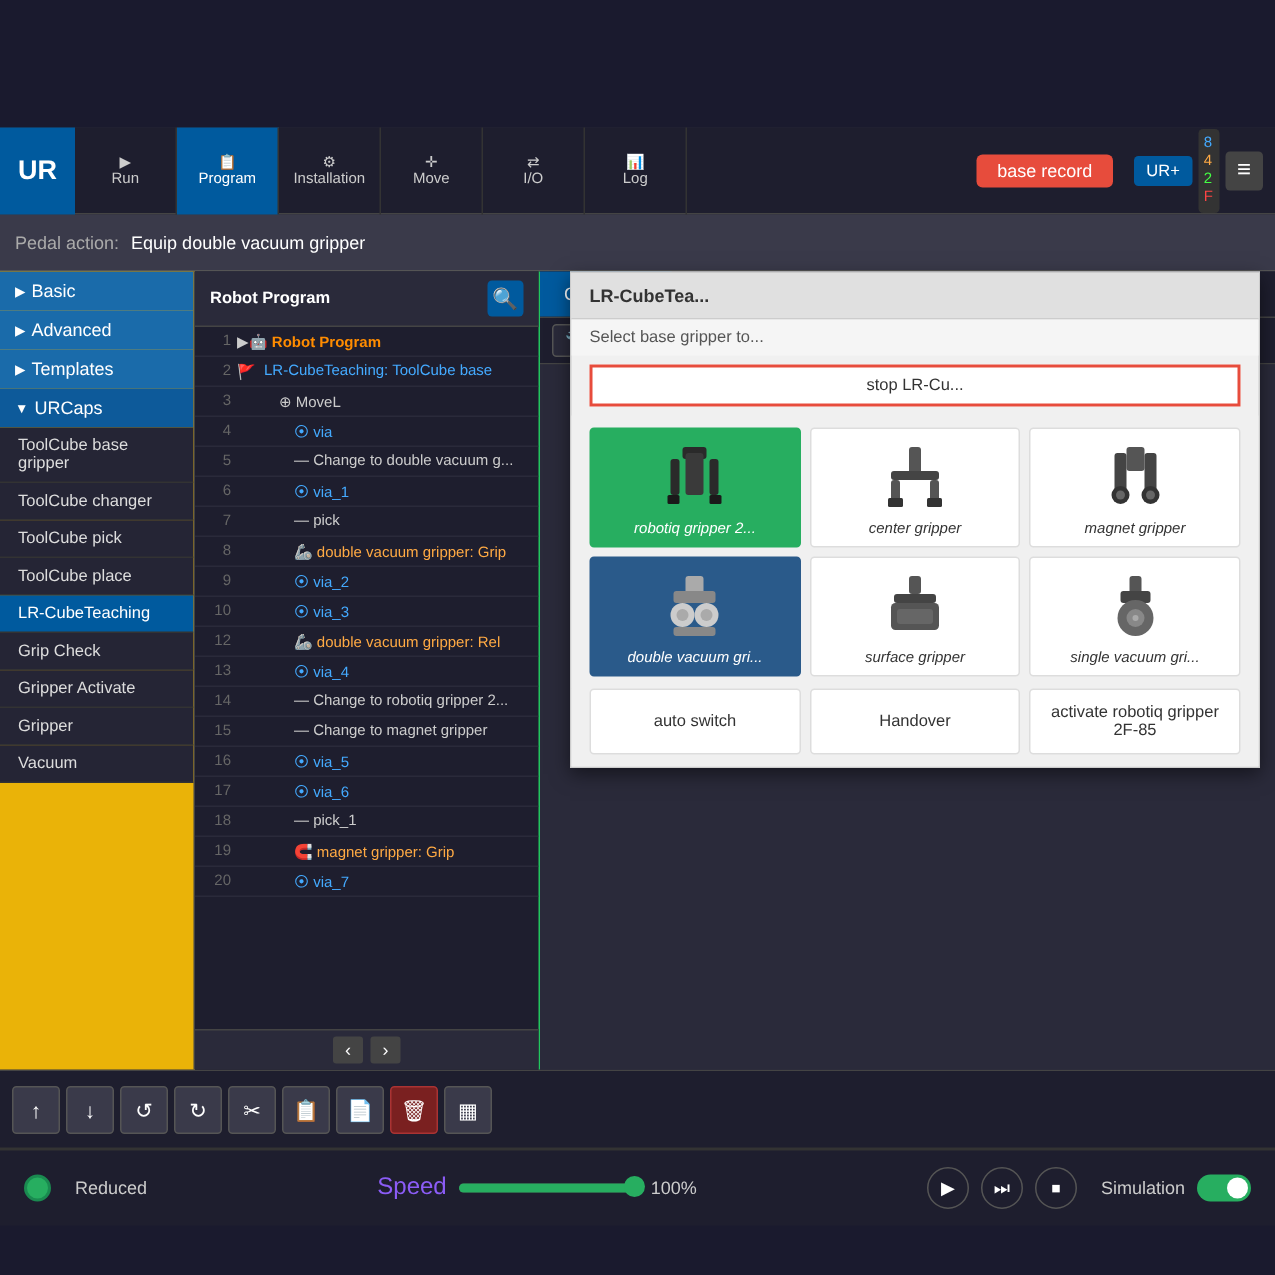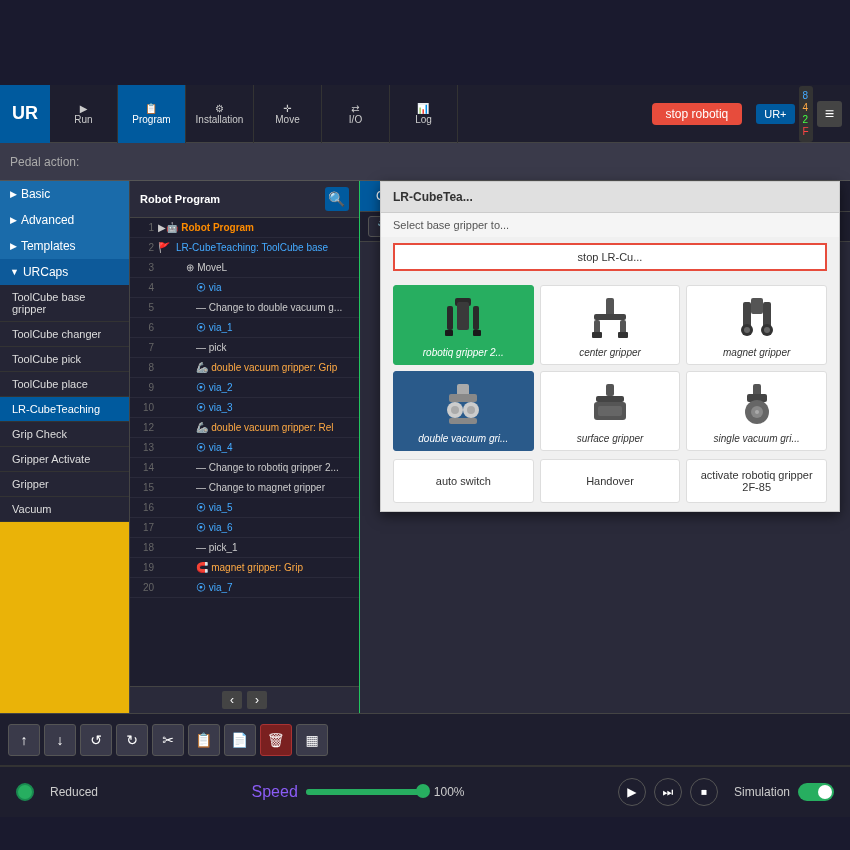--- a/index.html
+++ b/index.html
@@ -124,36 +124,37 @@
     <div class="nav-item">
       <span>⇄</span>
       <span>I/O</span>
     </div>
     <div class="nav-item">
       <span>📊</span>
       <span>Log</span>
     </div>
     <div class="nav-spacer"></div>
     <div style="display:flex;align-items:center;gap:4px;padding:0 8px;">
-      <button class="stop-record-btn">stop robotiq</button>
+      <button class="stop-record-btn">base record</button>
       <div style="background:#005a9e;color:white;padding:4px 8px;font-size:11px;border-radius:3px;display:flex;gap:2px;">
         <span>UR+</span>
       </div>
       <div style="background:#333;color:white;padding:4px;font-size:10px;border-radius:3px;line-height:1.2;">
         <div style="color:#4af">8</div>
         <div style="color:#fa4">4</div>
         <div style="color:#4f4">2</div>
         <div style="color:#f44">F</div>
       </div>
       <button class="nav-menu-btn">≡</button>
     </div>
   </div>
 
   <div class="pedal-bar">
     <span class="pedal-label">Pedal action:</span>
+    <span class="pedal-value">Equip double vacuum gripper</span>
   </div>
 
   <div class="main-content">
 
     <div class="left-sidebar">
       <div class="sidebar-section collapsed">
         <span>Basic</span>
       </div>
       <div class="sidebar-section collapsed">
         <span>Advanced</span>

